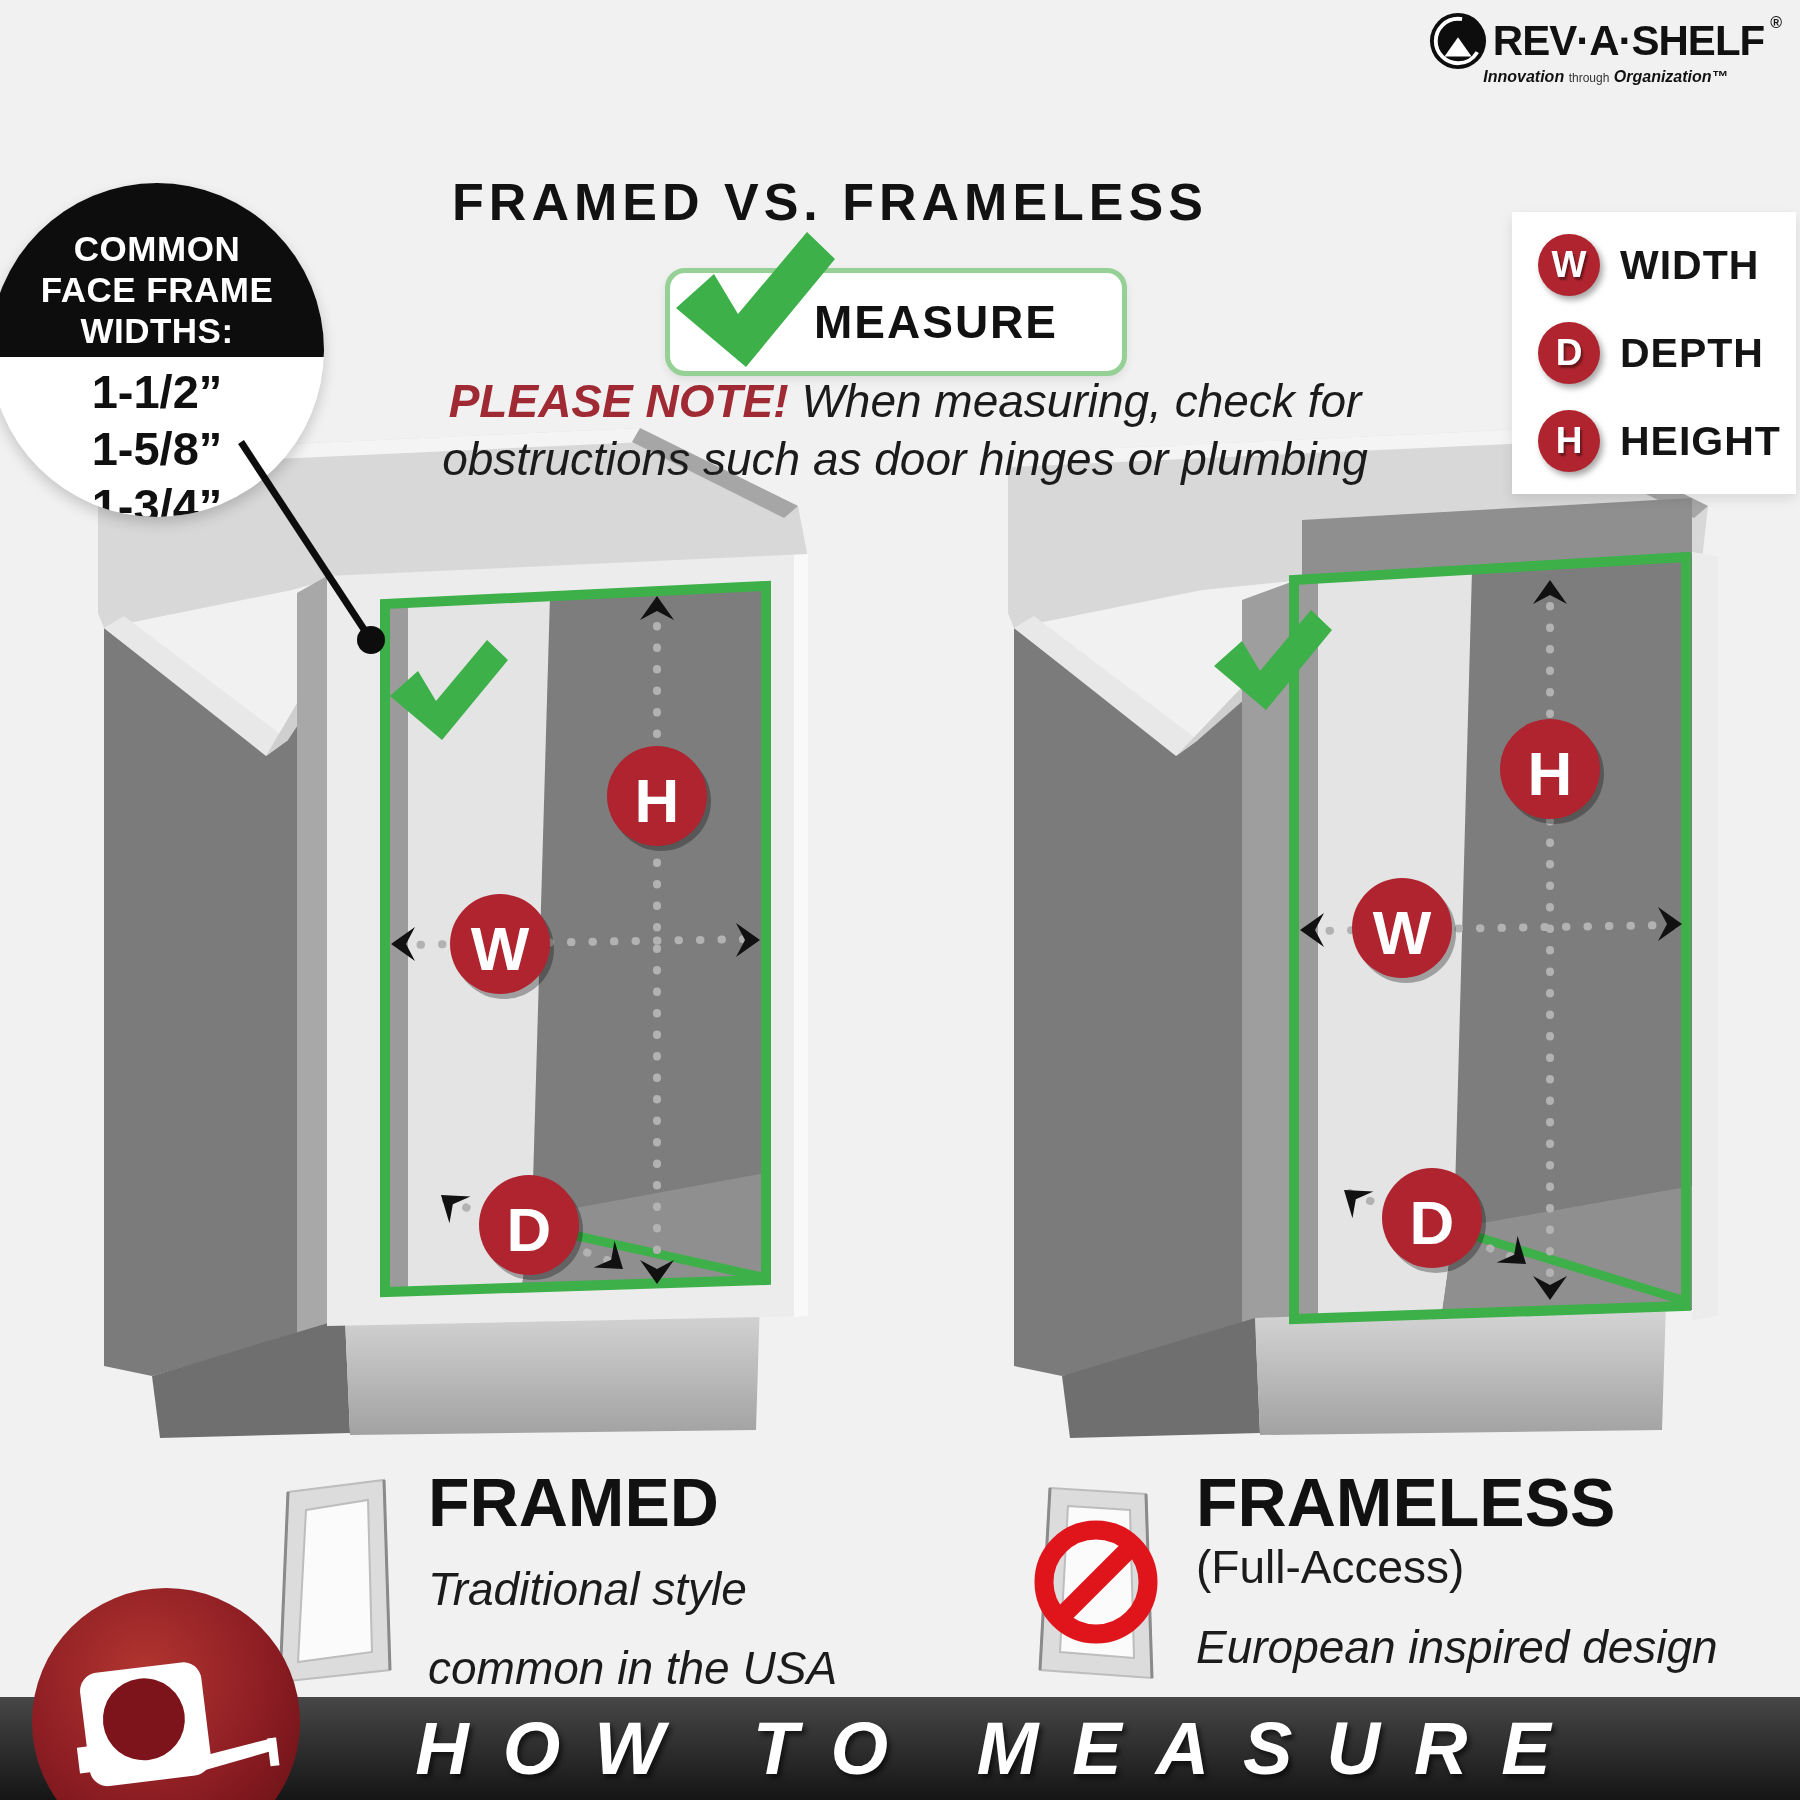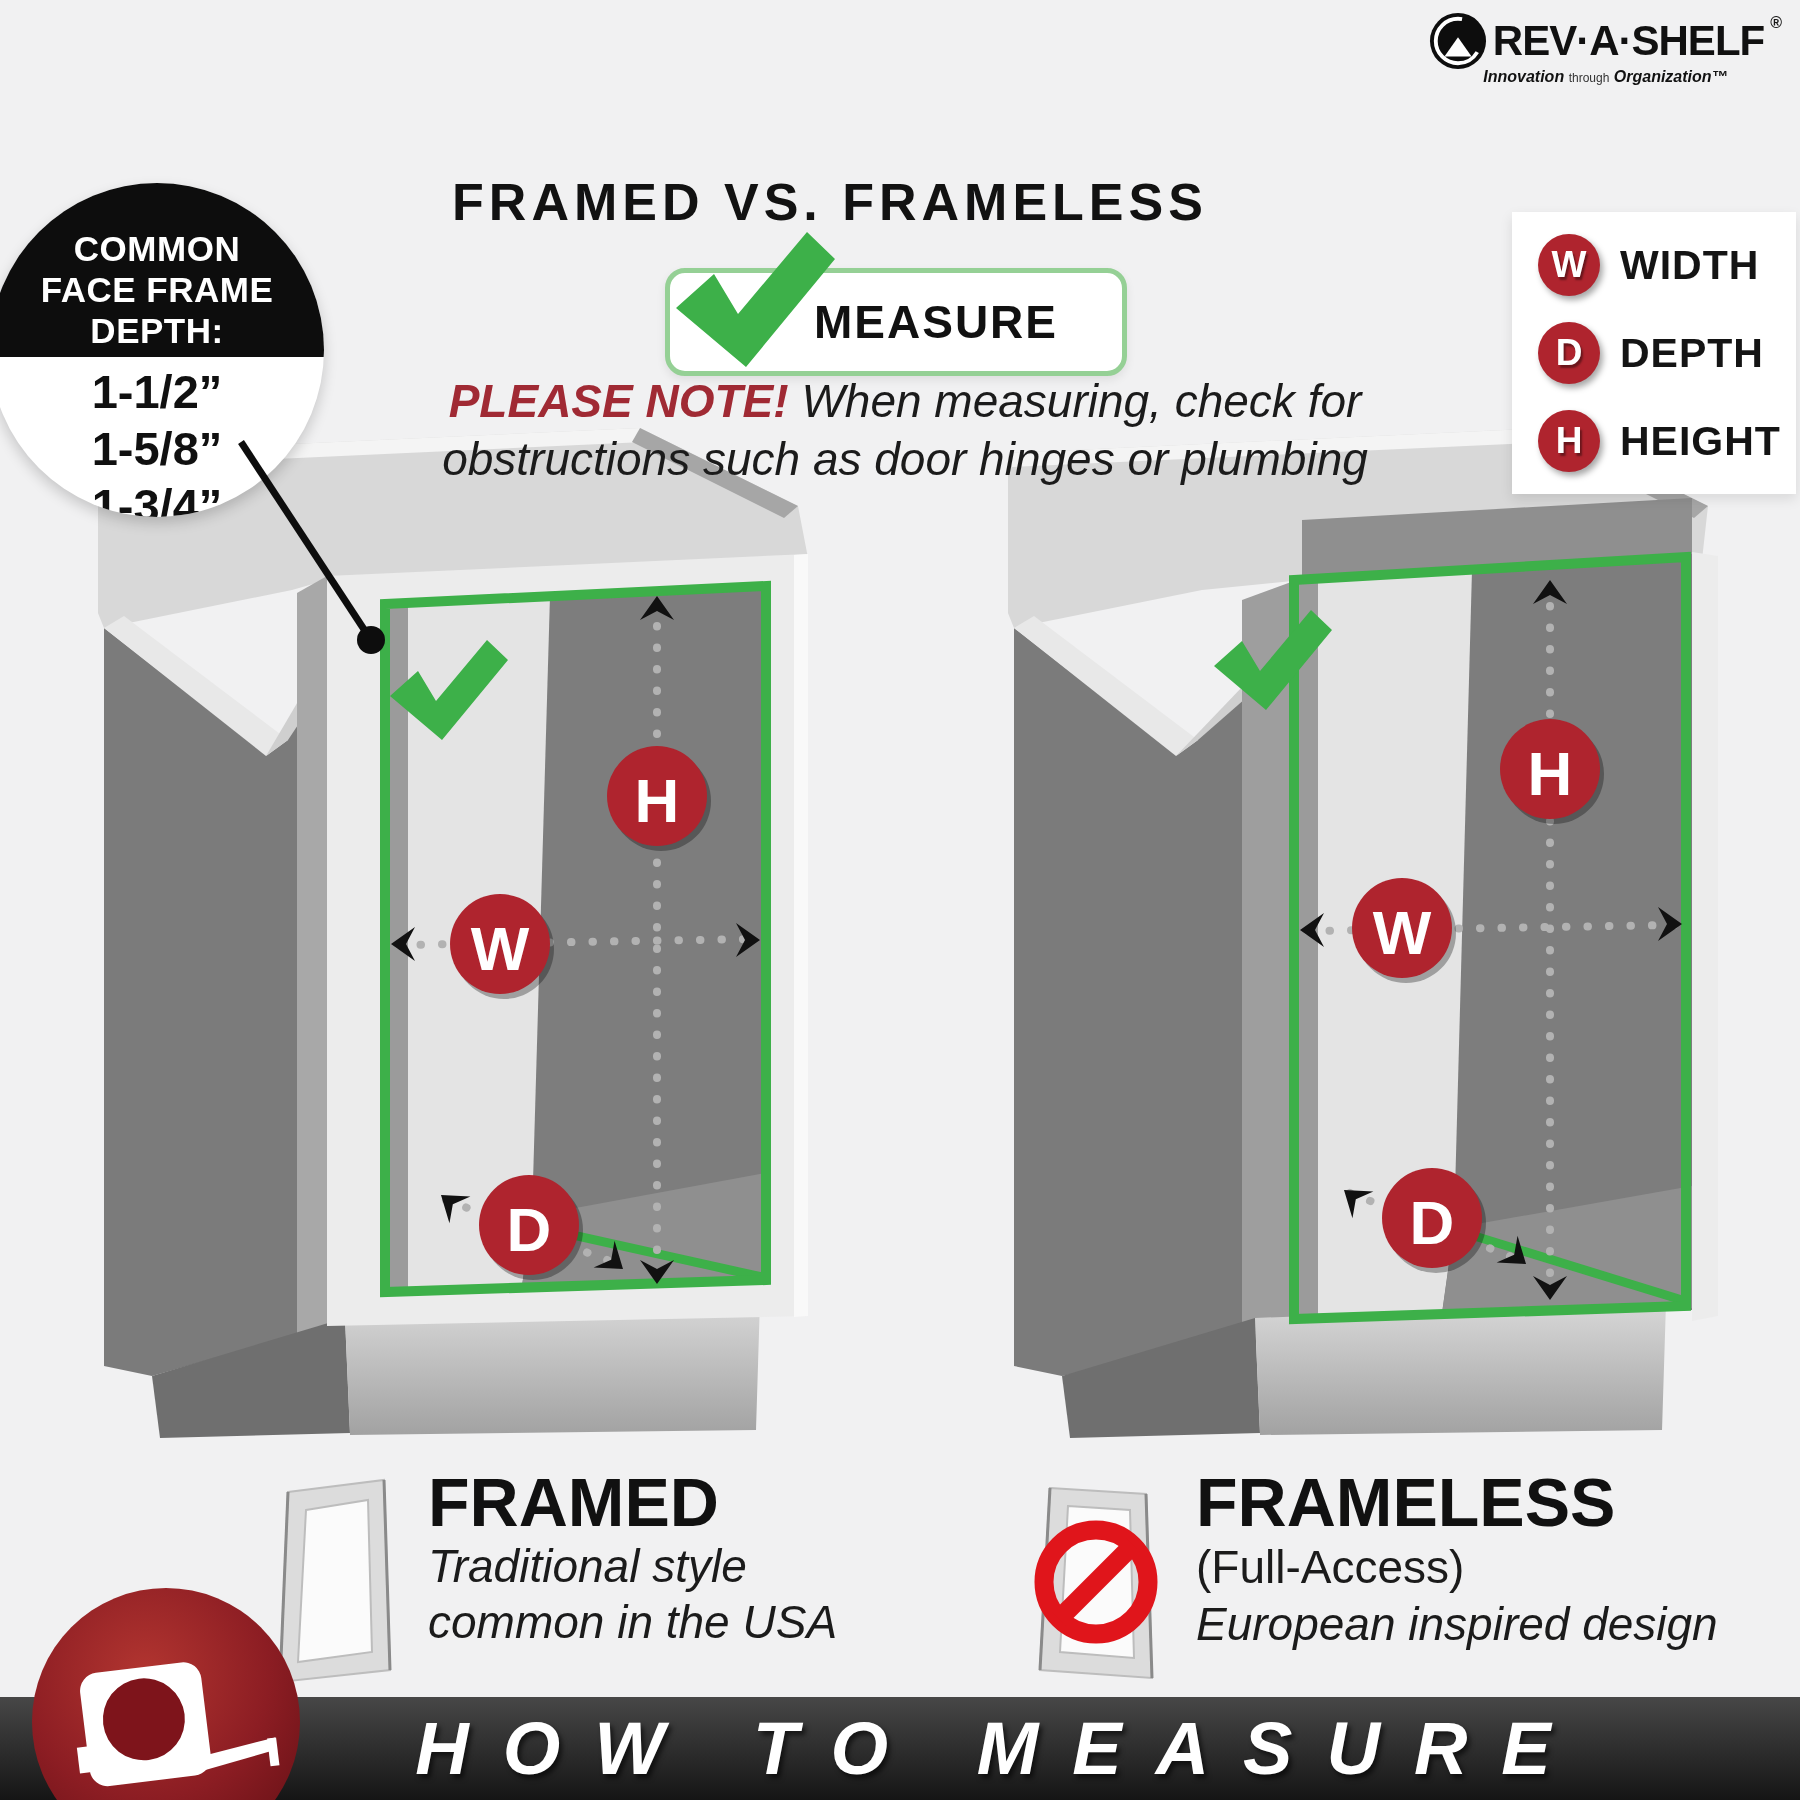--- a/index.html
+++ b/index.html
@@ -51,21 +51,21 @@
   .cab-left{left:92px;top:428px;}
   .cab-right{left:1002px;top:428px;}
   
   .pointer{position:absolute;left:225px;top:430px;z-index:8;}
   
   .framed-icon{position:absolute;left:272px;top:1478px;z-index:3;}
   .framed-text{position:absolute;left:428px;top:1466px;z-index:3;}
   .frameless-icon{position:absolute;left:1030px;top:1478px;z-index:3;}
   .frameless-text{position:absolute;left:1196px;top:1466px;z-index:3;}
   .info-title{font-size:68px;font-weight:bold;color:#111;line-height:72px;}
-  .info-italic{font-size:46px;font-style:italic;line-height:56px;color:#1b1b1b;}
+  .info-italic{font-size:46px;font-style:italic;line-height:56px;color:#1b1b1b;margin-top:23px;}
   .info-plain{font-size:46px;line-height:58px;color:#1b1b1b;}
   
   .footer{position:absolute;left:0;top:1697px;width:1800px;height:103px;z-index:4;
     background:linear-gradient(#474747,#151515);display:flex;align-items:center;justify-content:center;}
   .footer span{color:#fff;font-size:74px;font-weight:bold;font-style:italic;letter-spacing:34px;
     padding-left:200px;text-shadow:3px 4px 5px rgba(0,0,0,.6);white-space:nowrap;}
   .tape-badge{position:absolute;left:32px;top:1588px;width:268px;height:268px;border-radius:50%;z-index:9;
     background:radial-gradient(circle at 42% 32%,#b23530 0%,#8c1d23 52%,#5c0d12 100%);
     display:flex;align-items:flex-start;justify-content:center;}
 </style>
@@ -90,21 +90,21 @@
       <span class="b">Organization™</span>
     </div>
   </div>
 
   <div class="subtitle">FRAMED VS. FRAMELESS</div>
 
   <div class="ff-badge">
     <div class="ff-top">
       <div>COMMON</div>
       <div>FACE FRAME</div>
-      <div>DEPTH:</div>
+      <div>WIDTHS:</div>
     </div>
     <div class="ff-sizes">
       <div>1-1/2”</div>
       <div>1-5/8”</div>
       <div>1-3/4”</div>
     </div>
   </div>
 
   <svg class="pointer" width="200" height="240" viewBox="0 0 200 240">
     <line x1="16" y1="12" x2="146" y2="210" stroke="#0d0d0d" stroke-width="7"></line>

